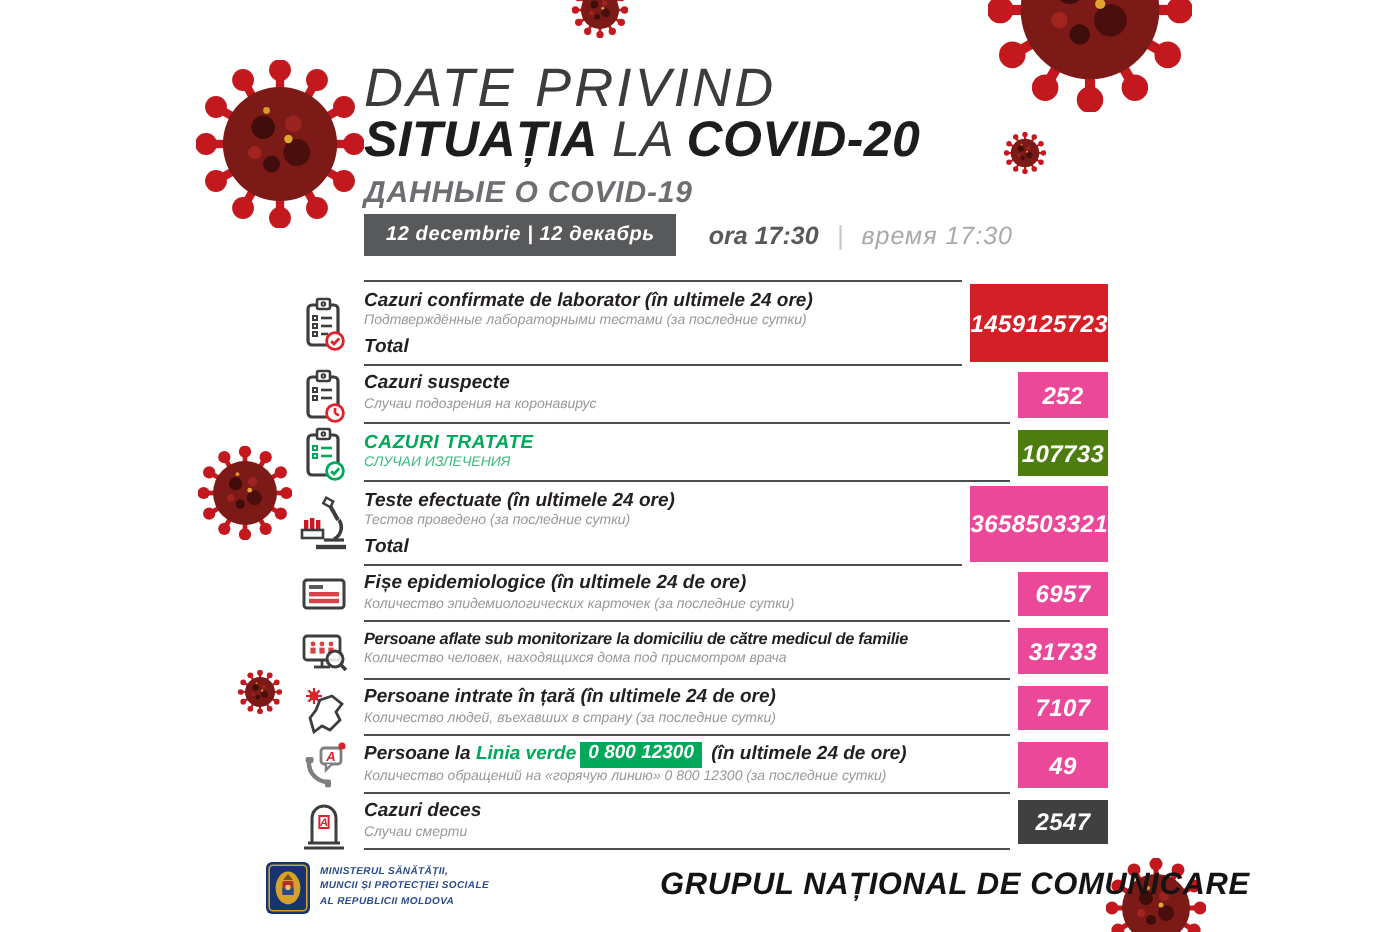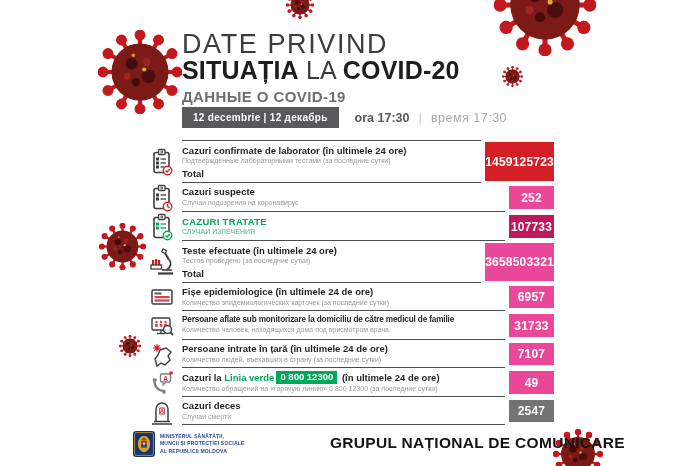--- a/index.html
+++ b/index.html
@@ -1,17 +1,17 @@
 <!DOCTYPE html>
 <html><head>
 <meta charset="utf-8">
 <style>
   html,body{margin:0;padding:0;background:#fff;}
   .canvas{position:relative;width:700px;height:466px;background:#ffffff;overflow:hidden;
-          font-family:"Liberation Sans","DejaVu Sans",sans-serif;-webkit-font-smoothing:antialiased;}
+          font-family:"Liberation Sans","DejaVu Sans",sans-serif;font-style:italic;-webkit-font-smoothing:antialiased;}
   
   .virus{position:absolute;pointer-events:none;}
   
   .title1{position:absolute;left:182px;top:31px;font-size:27px;font-weight:400;color:#3c3c3c;
           letter-spacing:1.6px;line-height:1;}
   .title2{position:absolute;left:182px;top:58px;font-size:25px;color:#1e1c1c;line-height:1;letter-spacing:0.2px;}
   .title2 .b{font-weight:bold;}
   .title2 .l{font-weight:400;color:#3c3c3c;}
   .titleRu{position:absolute;left:182px;top:88px;font-size:15px;font-weight:bold;color:#6d6e71;letter-spacing:0.4px;}
   .timeRow{position:absolute;left:182px;top:107px;height:21px;display:flex;align-items:center;}
@@ -31,22 +31,22 @@
   .content--spread{justify-content:flex-start;padding-top:3.5px;}
   .title{font-size:9.5px;font-weight:bold;color:#231f20;white-space:nowrap;line-height:1.25;}
   .title--compressed{font-size:8.2px;letter-spacing:-0.15px;}
   .subtitle{font-size:7px;color:#97989b;white-space:nowrap;margin-top:1px;line-height:1.2;}
   .total{font-size:9.5px;font-weight:bold;color:#231f20;margin-top:auto;margin-bottom:3px;}
   .badge{flex:0 0 45px;margin:3px 0 3px 4.5px;display:flex;flex-direction:row;align-items:center;
          justify-content:center;color:#fff;font-weight:bold;font-size:12px;letter-spacing:0.2px;}
   .badge--tall{margin-top:2px;margin-bottom:2px;line-height:18px;}
   .badge--red{background:#d51f26;}
   .badge--gray{background:#ec4899;}
-  .badge--green{background:#be185d;}
-  .badge--black{background:#737373;}
+  .badge--green{background:#4d7c0f;}
+  .badge--black{background:#404040;}
   .row--green .title{color:#00a85a;letter-spacing:0.3px;}
   .row--green .subtitle{color:#3cb97c;margin-top:0;}
   .greenTxt{color:#00a85a;}
   .phoneBadge{display:inline-block;background:#00a85a;color:#fff;padding:0.5px 4px;margin:0 2px;}
   
   .ministry{position:absolute;left:133px;top:431px;display:flex;align-items:center;}
   .ministryTxt{margin-left:5px;font-size:5px;font-weight:bold;color:#2a4a8f;
                white-space:pre-line;line-height:1.5;letter-spacing:0.2px;}
   .groupTitle{position:absolute;left:330px;top:434px;font-size:15.5px;font-weight:bold;color:#161413;
               letter-spacing:0.3px;}
@@ -303,21 +303,21 @@
             <rect x="10.5" y="5" width="10" height="8" rx="1.5" fill="#fff" stroke="#7d7f82" stroke-width="1.4"></rect>
             <path d="M13 13v3l3-3" fill="#fff" stroke="#7d7f82" stroke-width="1.2"></path>
             <text x="15.5" y="11.5" font-size="6.5" font-weight="bold" fill="#d8232a" text-anchor="middle" font-family="Liberation Sans,sans-serif">A</text>
             <circle cx="21" cy="4" r="1.8" fill="#d8232a"></circle>
             <path d="M4.5 12a9.5 9.5 0 0 0 9.5 10" fill="none" stroke="#7d7f82" stroke-width="2.2"></path>
             <rect x="2.8" y="9.5" width="4" height="3" rx="1" fill="#7d7f82"></rect>
             <rect x="12.5" y="20.7" width="3" height="4" rx="1" fill="#7d7f82"></rect>
           </svg>
       </div>
       <div class="content">
-        <div class="title"><span>Cazuri la </span><span class="greenTxt">Linia verde</span><span class="phoneBadge">0 800 12300</span><span> (în ultimele 24 de ore)</span></div>
+        <div class="title"><span>Persoane la </span><span class="greenTxt">Linia verde</span><span class="phoneBadge">0 800 12300</span><span> (în ultimele 24 de ore)</span></div>
         <div class="subtitle">Количество обращений на «горячую линию» 0 800 12300 (за последние сутки)</div>
       </div>
       <div class="badge badge--gray">
         <span>49</span>
       </div>
     </div>
 
     <div class="row h28">
       <div class="icon-cell">
         <svg width="24" height="28" viewBox="0 0 24 28">

